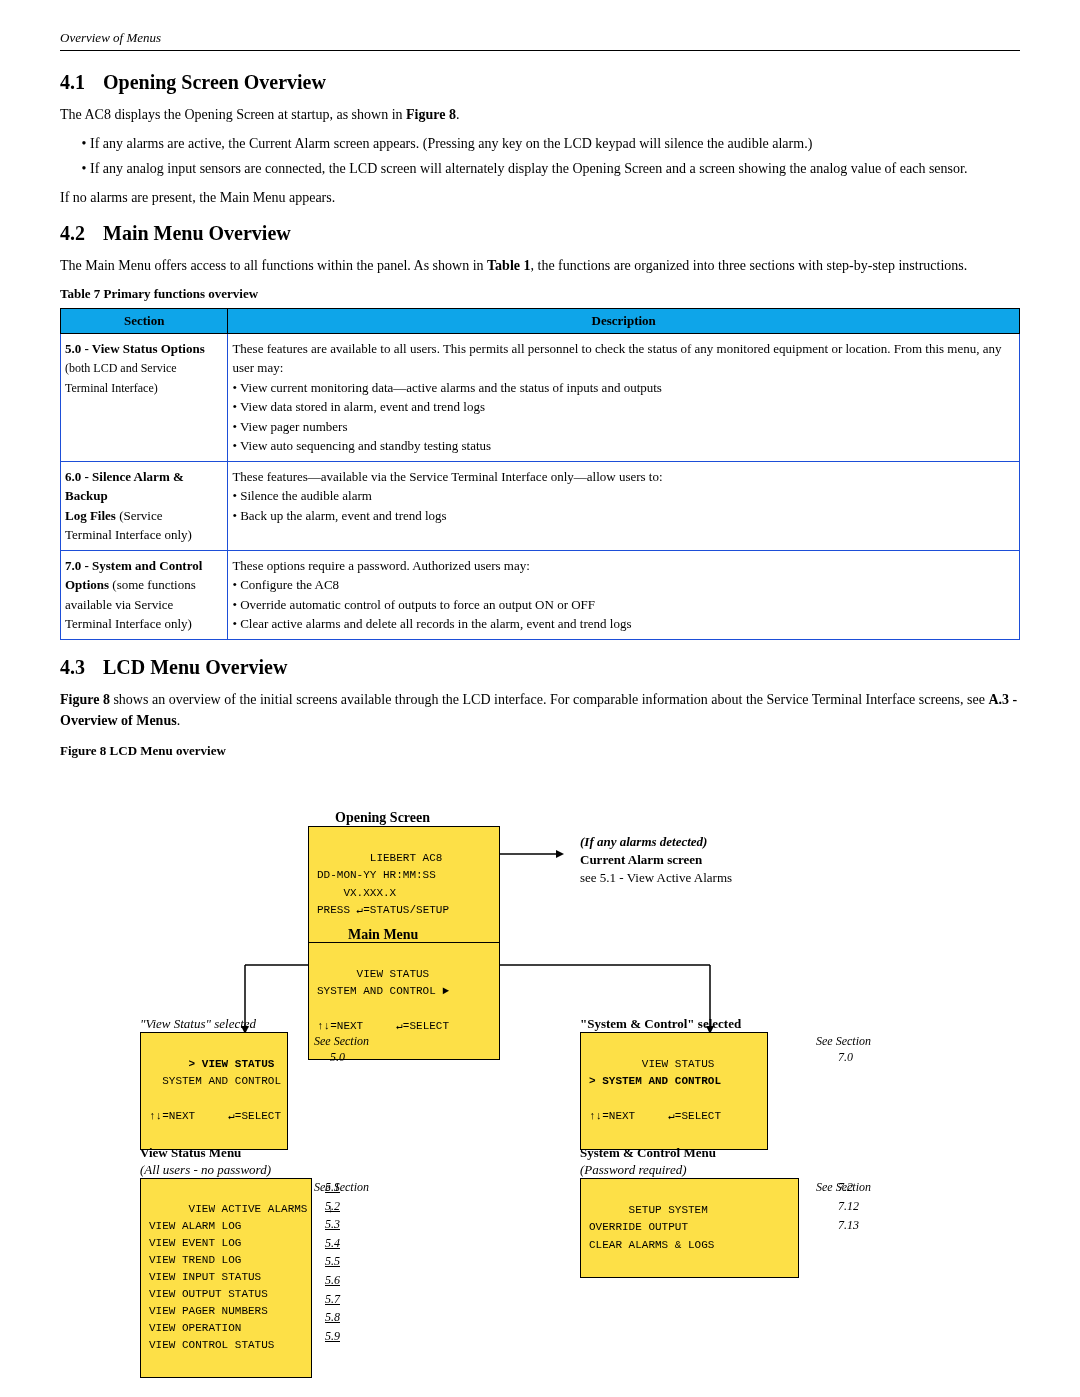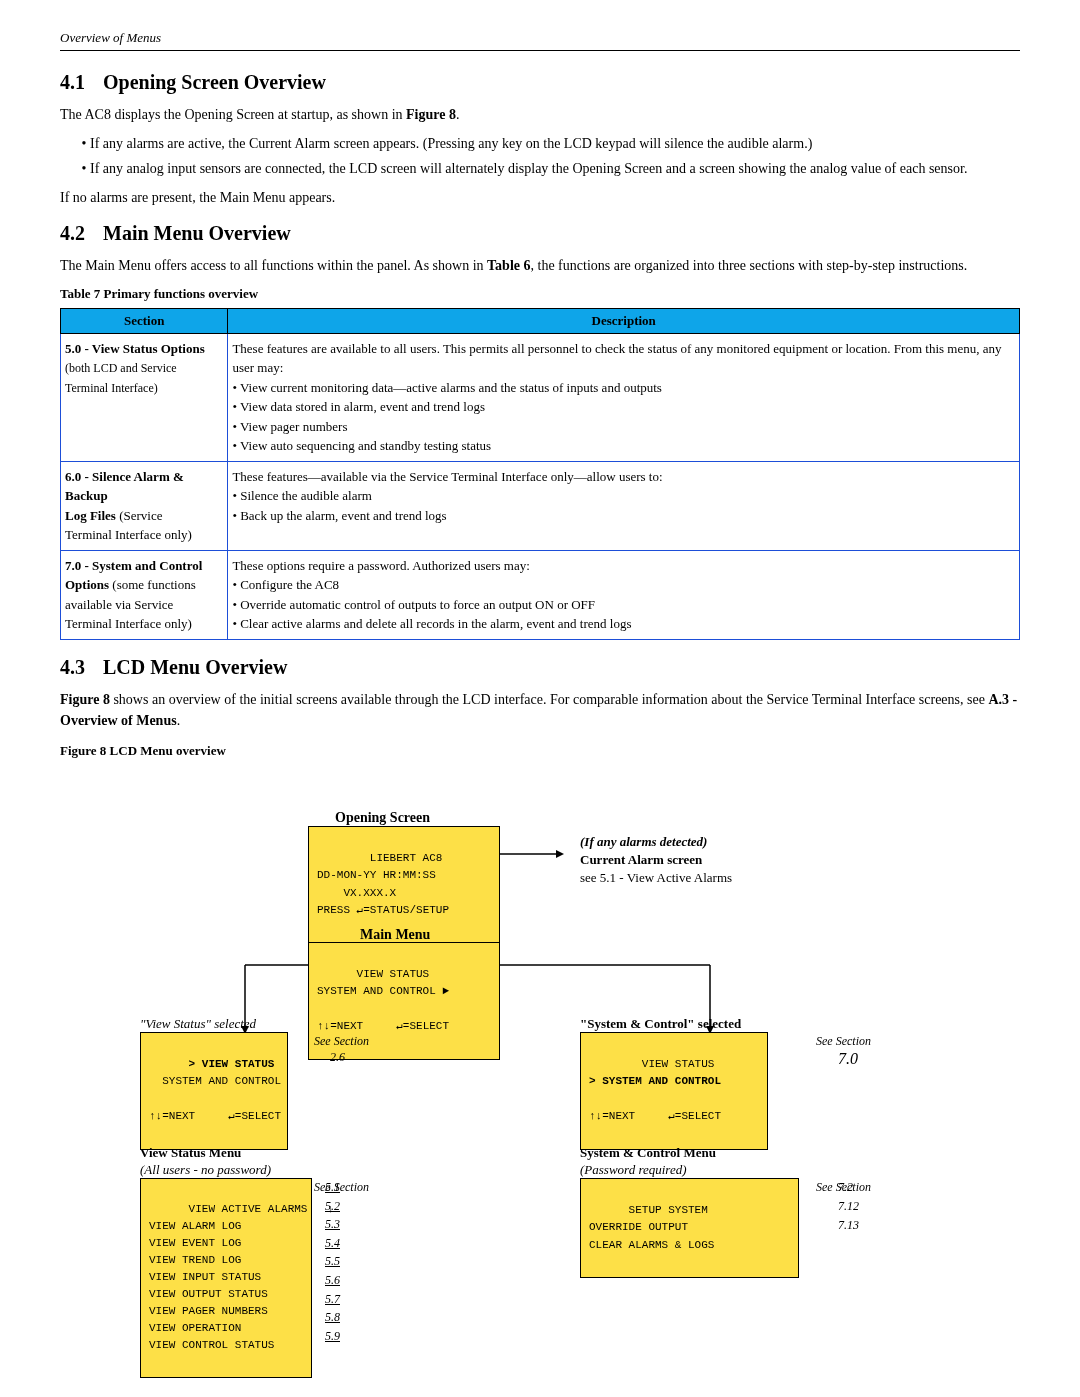--- a/index.html
+++ b/index.html
@@ -121,21 +121,21 @@
 <ul>
   <li>If any alarms are active, the Current Alarm screen appears. (Pressing any key on the LCD keypad will silence the audible alarm.)</li>
   <li>If any analog input sensors are connected, the LCD screen will alternately display the Opening Screen and a screen showing the analog value of each sensor.</li>
 </ul>
 <p>If no alarms are present, the Main Menu appears.</p>
 
 <h2 class="section-title" style="margin-top:14px;">
   <span class="section-number">4.2</span><span>Main Menu Overview</span>
 </h2>
 <p>
-  The Main Menu offers access to all functions within the panel. As shown in <strong>Table 6</strong>, the functions are organized into three sections with step-by-step instructions.
+  The Main Menu offers access to all functions within the panel. As shown in <strong>Table 1</strong>, the functions are organized into three sections with step-by-step instructions.
 </p>
 
 <p class="table-caption">Table 7     Primary functions overview</p>
 
 <table class="main-table">
   <thead>
     <tr>
       <th>Section</th>
       <th>Description</th>
     </tr>
@@ -222,54 +222,54 @@
       <span>  LIEBERT AC8
 DD-MON-YY HR:MM:SS
     VX.XXX.X
 PRESS ↵=STATUS/SETUP</span>
     </div>
 
     <div class="diagram-label bold-italic" style="left:490px; top:62px; font-size:13px;">(If any alarms detected)</div>
     <div class="diagram-label bold" style="left:490px; top:80px; font-size:13px;">Current Alarm screen</div>
     <div class="diagram-label" style="left:490px; top:98px; font-size:13px;">see 5.1 - View Active Alarms</div>
 
-    <div class="diagram-label bold" style="left:270px; top:155px; font-size:14px;">Main Menu</div>
+    <div class="diagram-label bold" style="left:258px; top:155px; font-size:14px;">Main Menu</div>
 
     <div class="lcd-box" style="left:218px; top:170px; width:192px;">
       <span>VIEW STATUS
 SYSTEM AND CONTROL ►
 
 ↑↓=NEXT     ↵=SELECT</span>
     </div>
 
     <div class="diagram-label italic" style="left:50px; top:244px; font-size:13px;">"View Status" selected</div>
 
     <div class="diagram-label italic" style="left:224px; top:262px; font-size:12px;">See Section</div>
 
     <div class="lcd-box" style="left:50px; top:260px; width:148px;">
       <span><b>&gt; VIEW STATUS</b>
   SYSTEM AND CONTROL
 
 ↑↓=NEXT     ↵=SELECT</span>
     </div>
 
-    <div class="diagram-label italic" style="left:240px; top:278px; font-size:12px;">2.6</div>
+    <div class="diagram-label italic" style="left:240px; top:278px; font-size:12px;">5.0</div>
 
     <div class="diagram-label italic" style="left:490px; top:244px; font-size:13px; font-weight:bold; font-style:normal;">"System &amp; Control" selected</div>
 
     <div class="diagram-label italic" style="left:726px; top:262px; font-size:12px;">See Section</div>
 
     <div class="lcd-box" style="left:490px; top:260px; width:188px;">
       <span>  VIEW STATUS
 <b>&gt; SYSTEM AND CONTROL</b>
 
 ↑↓=NEXT     ↵=SELECT</span>
     </div>
 
-    <div class="diagram-label italic" style="left:748px; top:278px; font-size:16px;">7.0</div>
+    <div class="diagram-label italic" style="left:748px; top:278px; font-size:12px;">7.0</div>
 
     <div class="diagram-label bold" style="left:50px; top:373px; font-size:13px;">View Status Menu</div>
     <div class="diagram-label italic" style="left:50px; top:390px; font-size:13px;">(All users - no password)</div>
 
     <div class="diagram-label italic" style="left:224px; top:408px; font-size:12px;">See Section</div>
 
     <div class="lcd-box" style="left:50px; top:406px; width:172px; line-height:1.55;">
       <span>VIEW ACTIVE ALARMS   ↓
 VIEW ALARM LOG
 VIEW EVENT LOG

